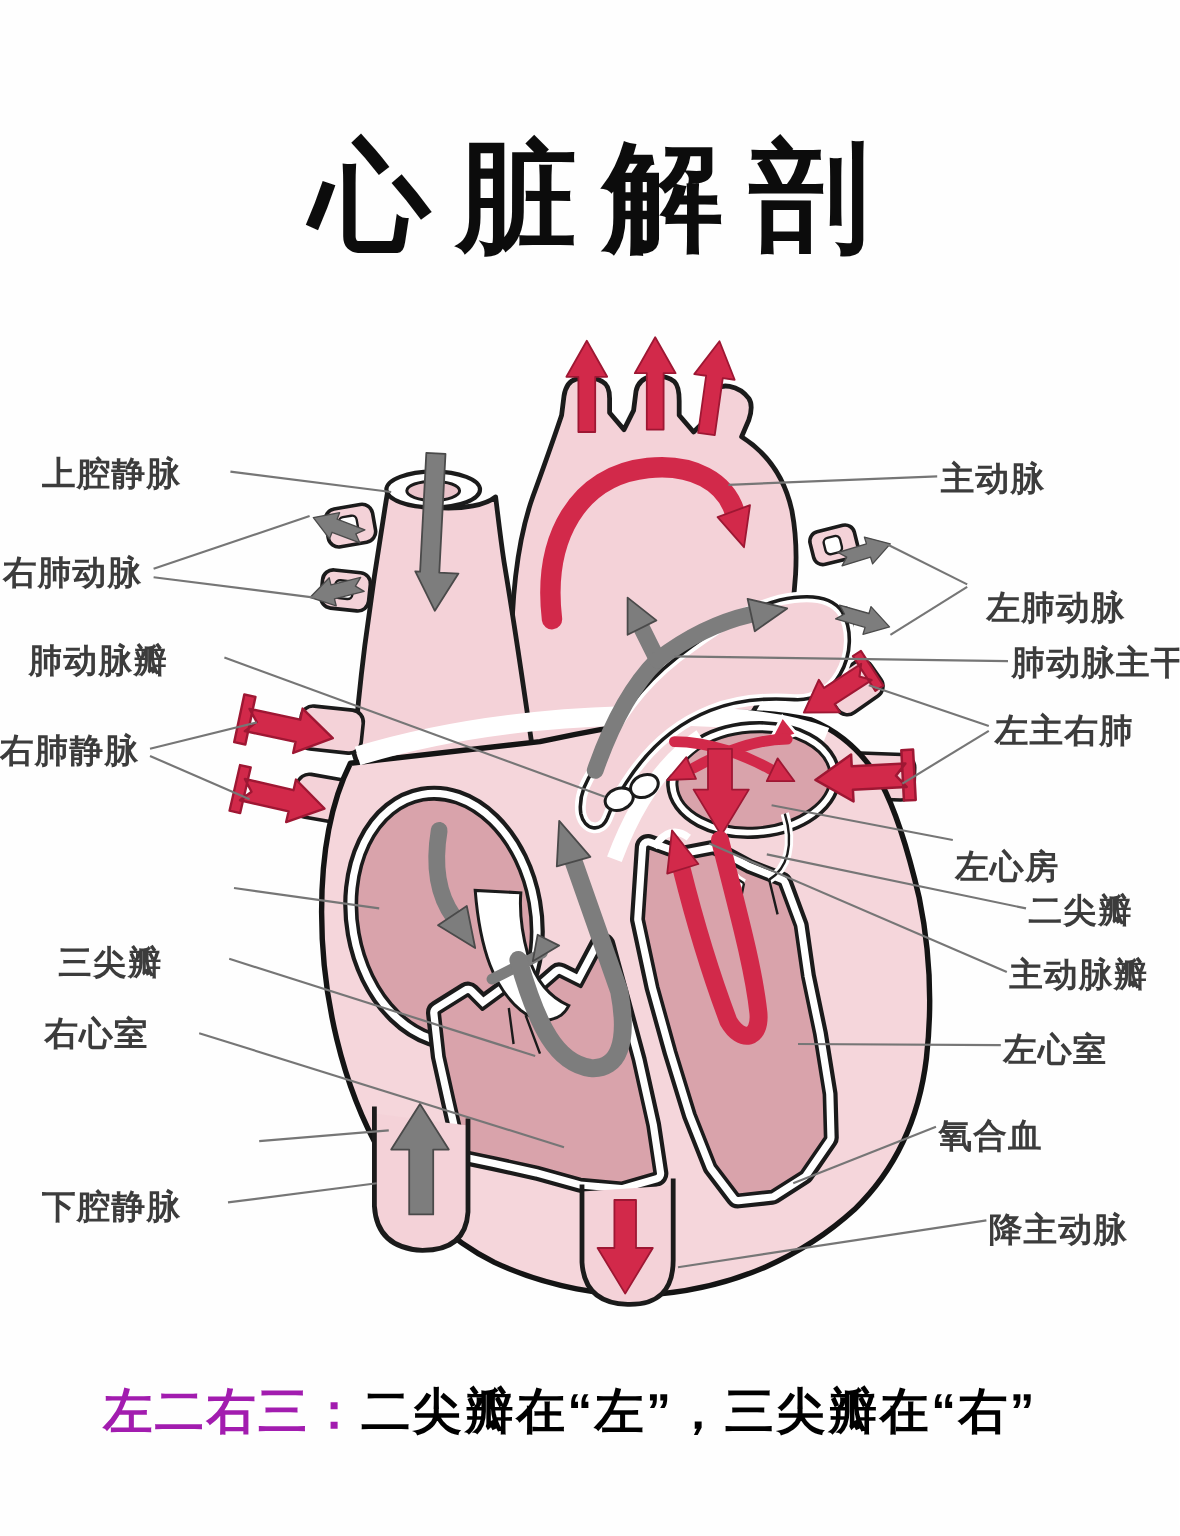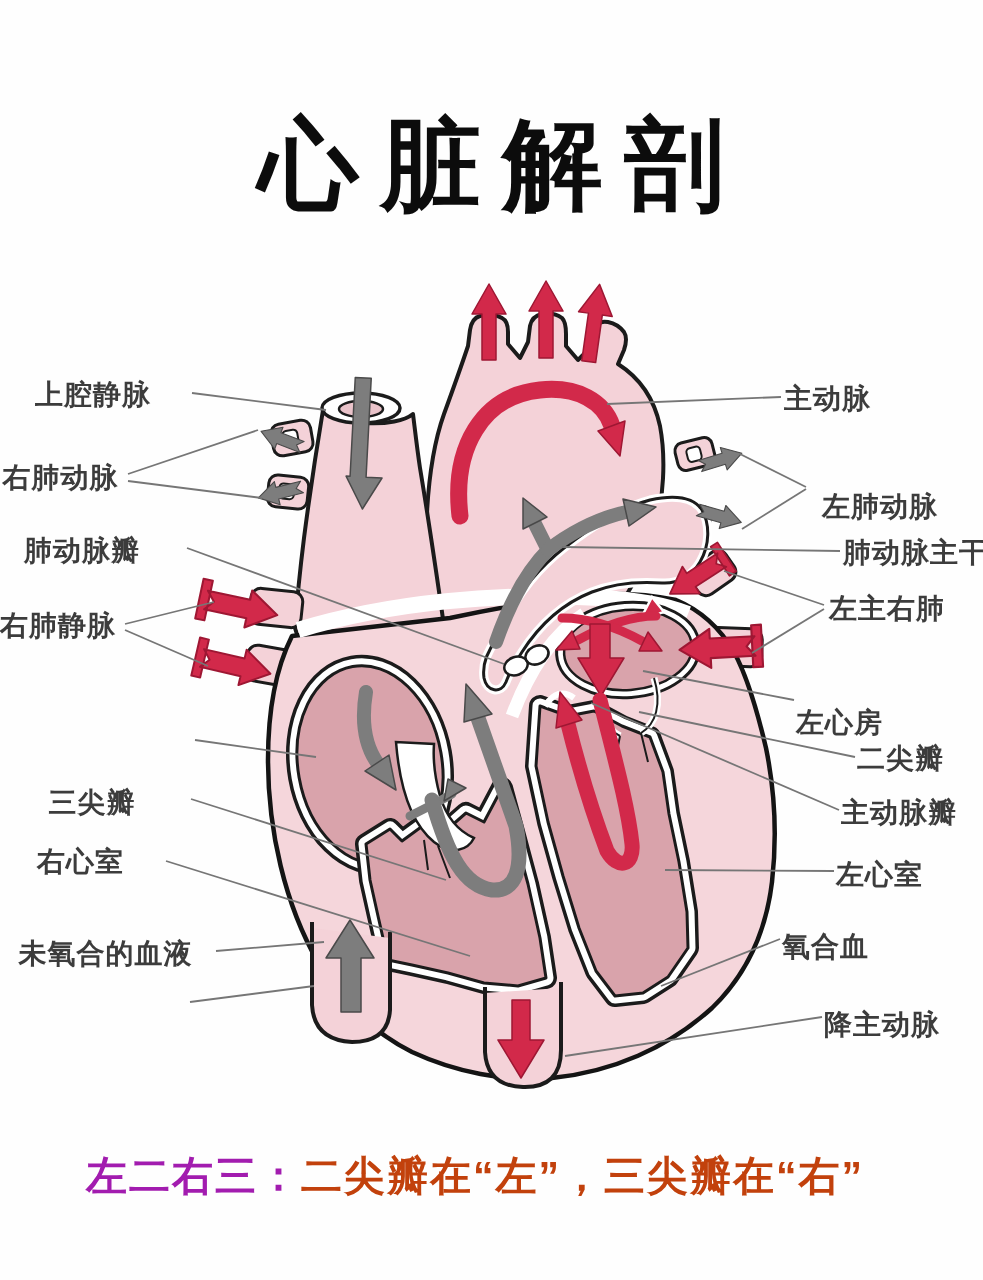--- a/index.html
+++ b/index.html
@@ -8,21 +8,21 @@
   .title{position:absolute;left:0;right:0;top:104px;text-align:center;
          font-size:100px;line-height:120px;font-weight:900;color:#0c0c0c;
          letter-spacing:22px;text-indent:22px;}
   svg{position:absolute;left:0;top:0;}
   .lab{position:absolute;font-size:28px;line-height:30px;font-weight:700;color:#3c3c3c;
        letter-spacing:1px;white-space:nowrap;}
   .ll{left:0;text-align:center;}
   .notes{position:absolute;left:86px;top:1150px;}
   .note{font-size:41px;line-height:52px;font-weight:900;letter-spacing:2px;white-space:nowrap;}
   .np{color:#a21caf;}
-  .nb{color:#c2410c;text-align:center;}
+  .nb{color:#000000;text-align:center;}
   
   .vessel{fill:#f4d2d8;stroke:#1b1b1b;stroke-width:4;stroke-linejoin:round;}
   .vessel3{fill:#f4d2d8;stroke:#1b1b1b;stroke-width:3;stroke-linejoin:round;}
   .body{fill:#f5d6db;stroke:#141414;stroke-width:4.5;stroke-linejoin:round;}
   .tubewh{fill:#f4d2d8;stroke:#ffffff;stroke-width:9;stroke-linejoin:round;}
   .tubeol{fill:none;stroke:#1b1b1b;stroke-width:3;stroke-linejoin:round;}
   .ringk{fill:none;stroke:#1b1b1b;stroke-linejoin:round;}
   .ringw{fill:none;stroke:#ffffff;stroke-linejoin:round;}
   .cham{fill:#d9a3ab;stroke:#1b1b1b;stroke-linejoin:round;}
   .wv{fill:#ffffff;stroke:#1b1b1b;stroke-width:2.5;}
@@ -205,21 +205,21 @@
       <line class="leader" x1="822" y1="1017" x2="565" y2="1056"></line>
     </g>
   </svg>
 
   <div class="lab ll" style="top:380px;width:186px">上腔静脉</div>
   <div class="lab ll" style="top:463px;width:121px">右肺动脉</div>
   <div class="lab ll" style="top:536px;width:164px">肺动脉瓣</div>
   <div class="lab ll" style="top:611px;width:112px">右肺静脉</div>
   <div class="lab ll" style="top:788px;width:184px">三尖瓣</div>
   <div class="lab ll" style="top:847px;width:161px">右心室</div>
-  <div class="lab ll" style="top:939px;width:211px">未氧合的血液</div>
+  <div class="lab ll" style="top:991px;width:186px">下腔静脉</div>
 
   <div class="lab" style="left:784px;top:384px">主动脉</div>
   <div class="lab" style="left:822px;top:492px">左肺动脉</div>
   <div class="lab" style="left:843px;top:538px">肺动脉主干</div>
   <div class="lab" style="left:829px;top:594px">左主右肺</div>
   <div class="lab" style="left:796px;top:708px">左心房</div>
   <div class="lab" style="left:857px;top:744px">二尖瓣</div>
   <div class="lab" style="left:841px;top:798px">主动脉瓣</div>
   <div class="lab" style="left:836px;top:860px">左心室</div>
   <div class="lab" style="left:782px;top:932px">氧合血</div>

